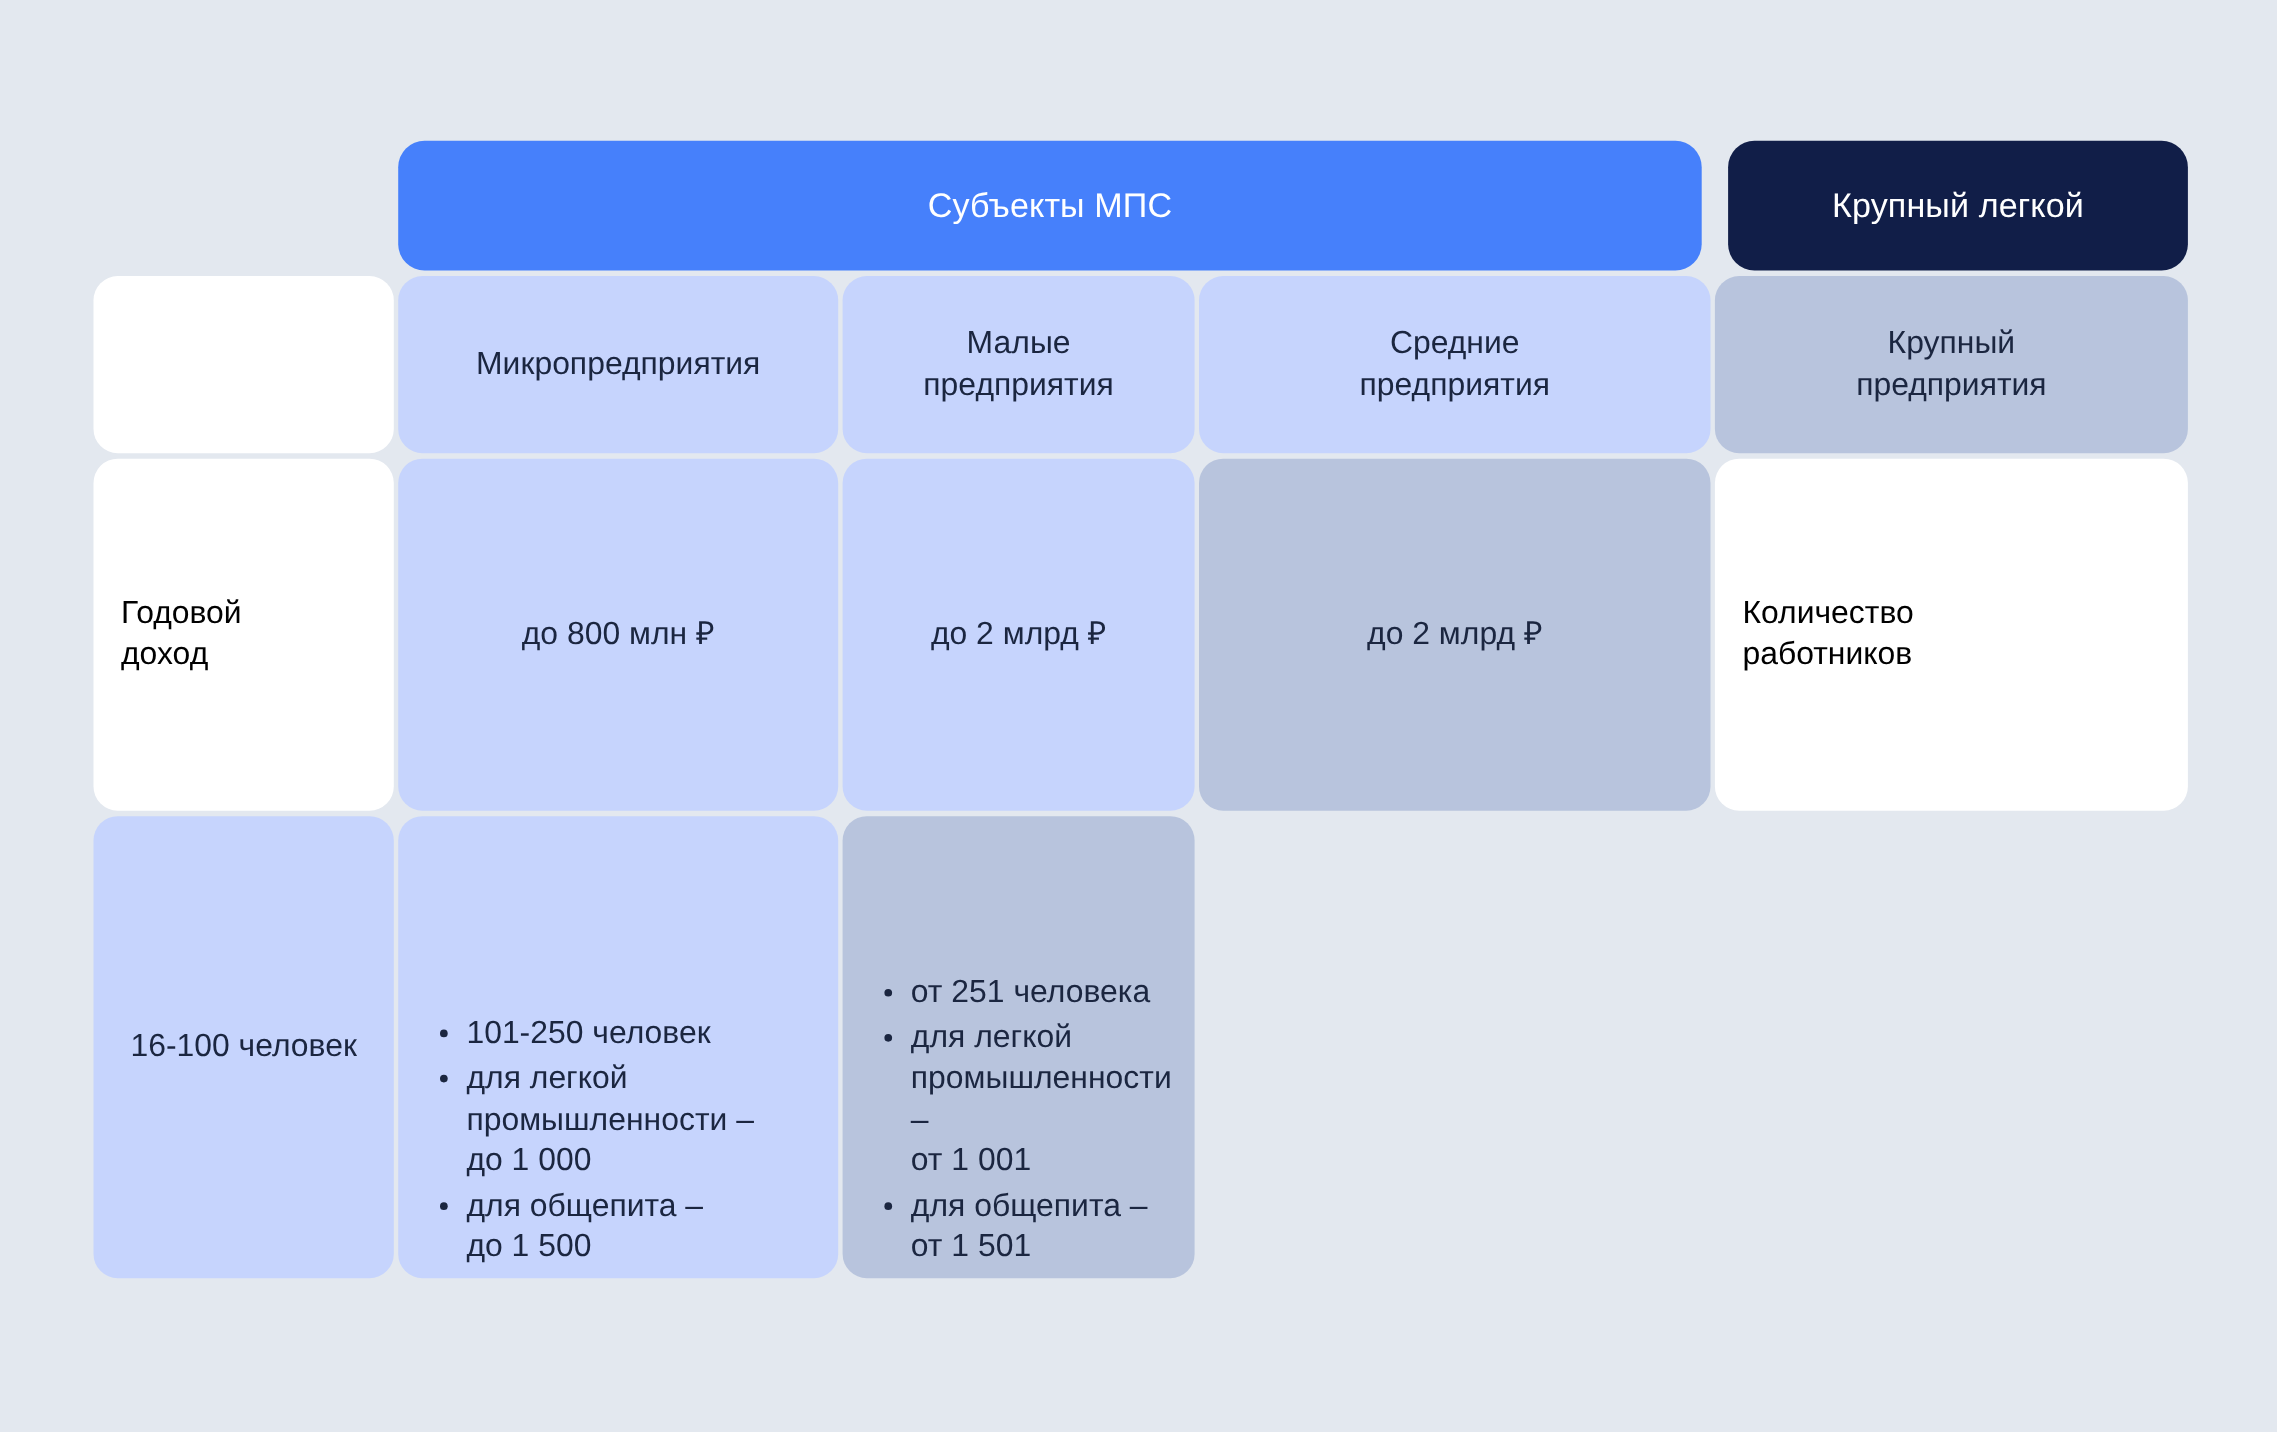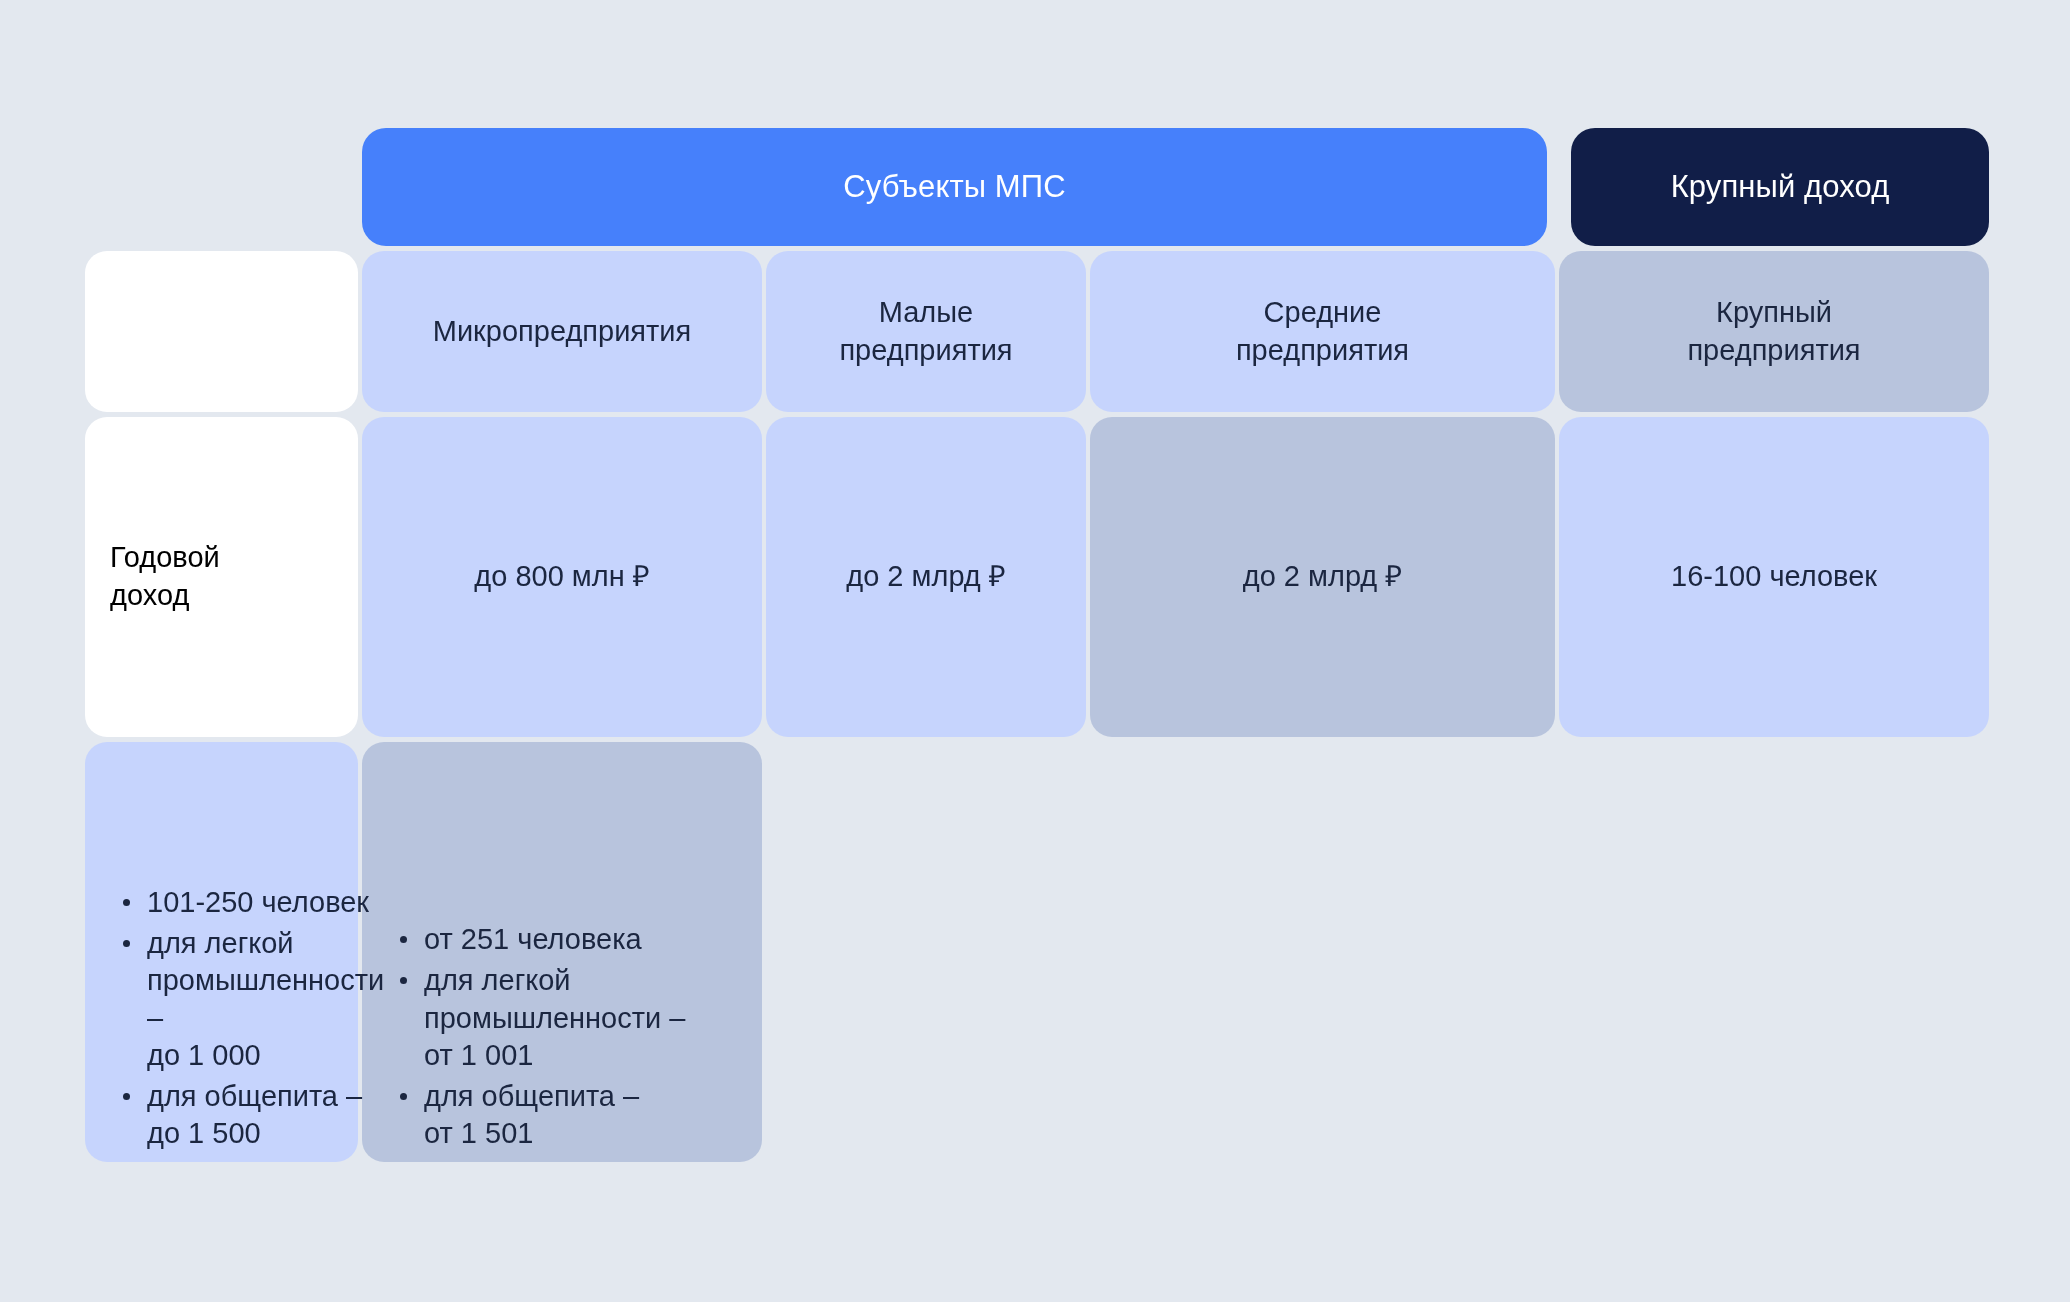--- a/index.html
+++ b/index.html
@@ -136,21 +136,21 @@
 <body>
 
 <div class="board">
   <div class="grid">
 
     <div class="spacer-corner"></div>
     <div class="group-head msp">
       <span>Субъекты МПС</span>
     </div>
     <div class="group-head big">
-      <span>Крупный доход</span>
+      <span>Крупный легкой</span>
     </div>
 
     <div class="cell white"></div>
     <div class="cell blue colhead">
       <span>Микропредприятия</span>
     </div>
     <div class="cell blue colhead">
       <span>
         <span>Малые</span><br>
         <span>предприятия</span>
@@ -178,20 +178,26 @@
     <div class="cell blue">
       <span>до 800 млн ₽</span>
     </div>
     <div class="cell blue">
       <span>до 2 млрд ₽</span>
     </div>
     <div class="cell grayblue">
       <span>до 2 млрд ₽</span>
     </div>
 
+    <div class="cell white rowlabel">
+      <span>
+        <span>Количество</span><br>
+        <span>работников</span>
+      </span>
+    </div>
     <div class="cell blue">
       <span>16-100 человек</span>
     </div>
     <div class="cell blue listcell">
       <ul class="bullets">
         <li>
           <span>101-250 человек</span>
         </li>
         <li>
           <span>для легкой</span>

